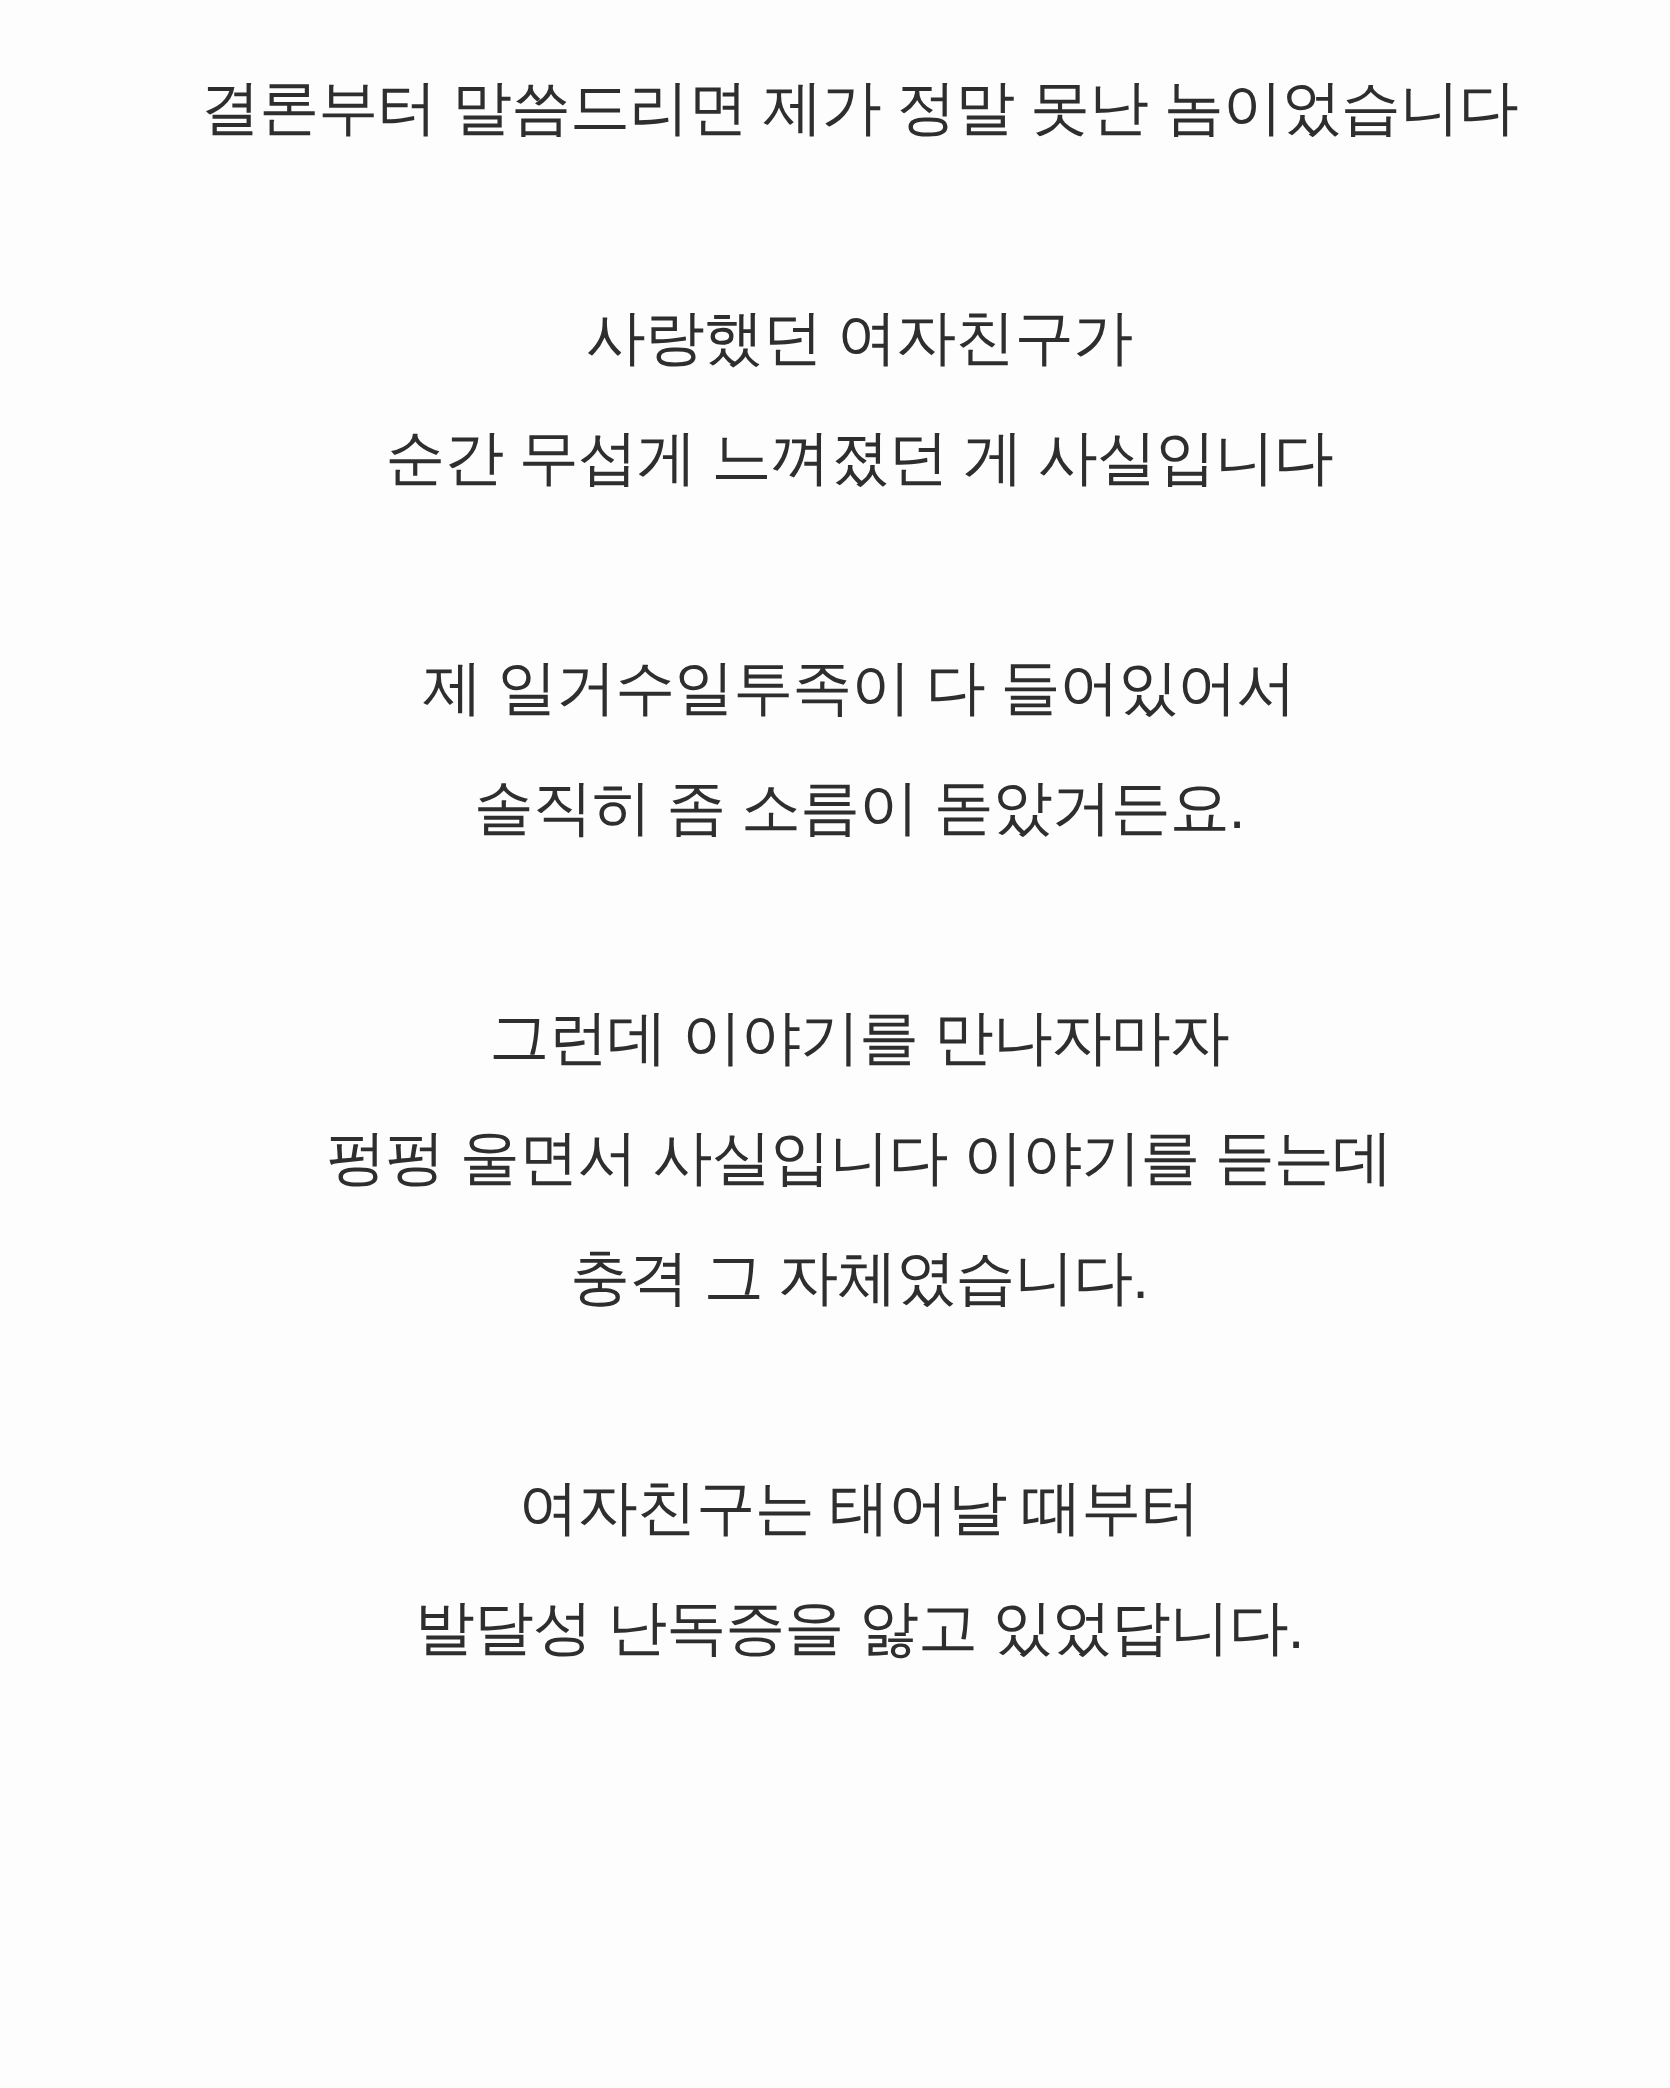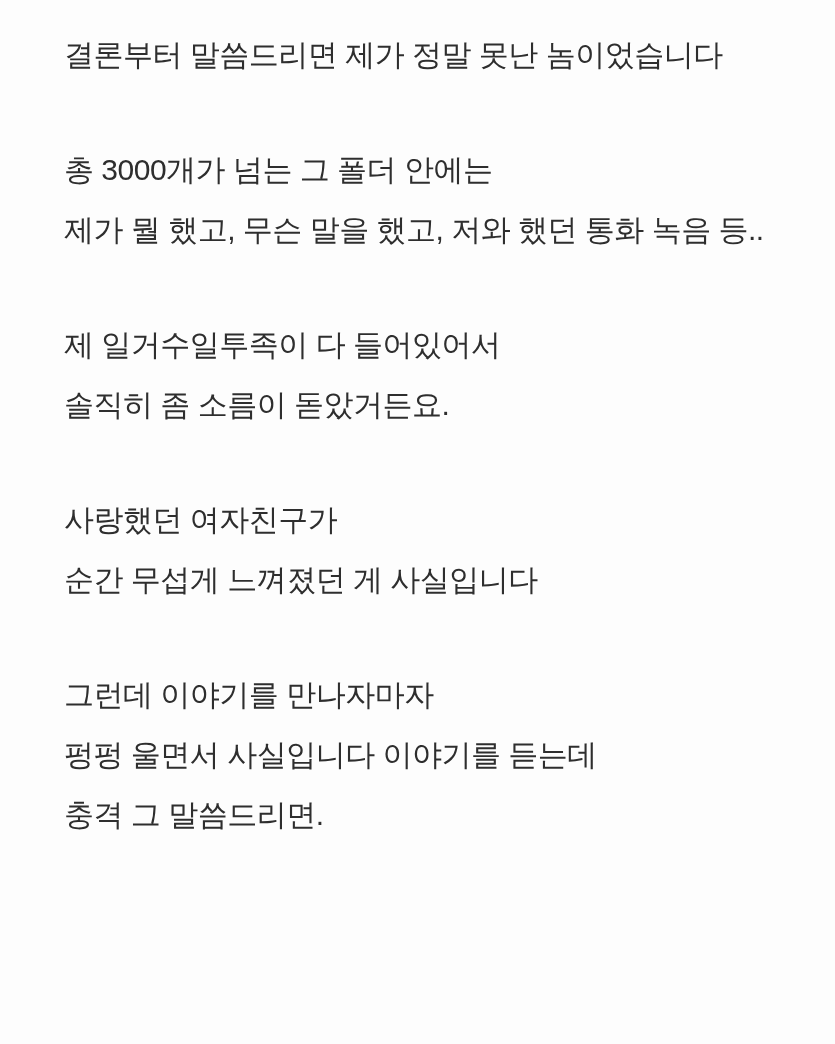--- a/index.html
+++ b/index.html
@@ -14,20 +14,21 @@
     overflow: hidden;
   }
   .page {
     box-sizing: border-box;
     width: 835px;
     height: 1044px;
     padding: 25px 40px 0 64px;
   }
   .paragraph {
     margin: 0 0 55px 0;
+    text-align: center;
   }
   .paragraph:last-child {
     margin-bottom: 0;
   }
   .text-line {
     margin: 0;
     font-size: 30px;
     line-height: 60px;
     color: #2e2e2e;
     letter-spacing: -0.5px;
@@ -37,35 +38,35 @@
 </style>
 </head>
 <body>
 
 <div class="page">
 
   <div class="paragraph">
     <p class="text-line">결론부터 말씀드리면 제가 정말 못난 놈이었습니다</p>
   </div>
 
+
   <div class="paragraph">
-    <p class="text-line">총 3000개가 넘는 그 폴더 안에는</p>
-    <p class="text-line">제가 뭘 했고, 무슨 말을 했고, 저와 했던 통화 녹음 등..</p>
+    <p class="text-line">사랑했던 여자친구가</p>
+    <p class="text-line">순간 무섭게 느껴졌던 게 사실입니다</p>
   </div>
 
   <div class="paragraph">
     <p class="text-line">제 일거수일투족이 다 들어있어서</p>
     <p class="text-line">솔직히 좀 소름이 돋았거든요.</p>
   </div>
 
   <div class="paragraph">
-    <p class="text-line">사랑했던 여자친구가</p>
-    <p class="text-line">순간 무섭게 느껴졌던 게 사실입니다</p>
+    <p class="text-line">그런데 이야기를 만나자마자</p>
+    <p class="text-line">펑펑 울면서 사실입니다 이야기를 듣는데</p>
+    <p class="text-line">충격 그 자체였습니다.</p>
   </div>
 
   <div class="paragraph">
-    <p class="text-line">그런데 이야기를 만나자마자</p>
-    <p class="text-line">펑펑 울면서 사실입니다 이야기를 듣는데</p>
-    <p class="text-line">충격 그 말씀드리면.</p>
+    <p class="text-line">여자친구는 태어날 때부터</p>
+    <p class="text-line">발달성 난독증을 앓고 있었답니다.</p>
   </div>
-
 
 </div>
 
 </body></html>

